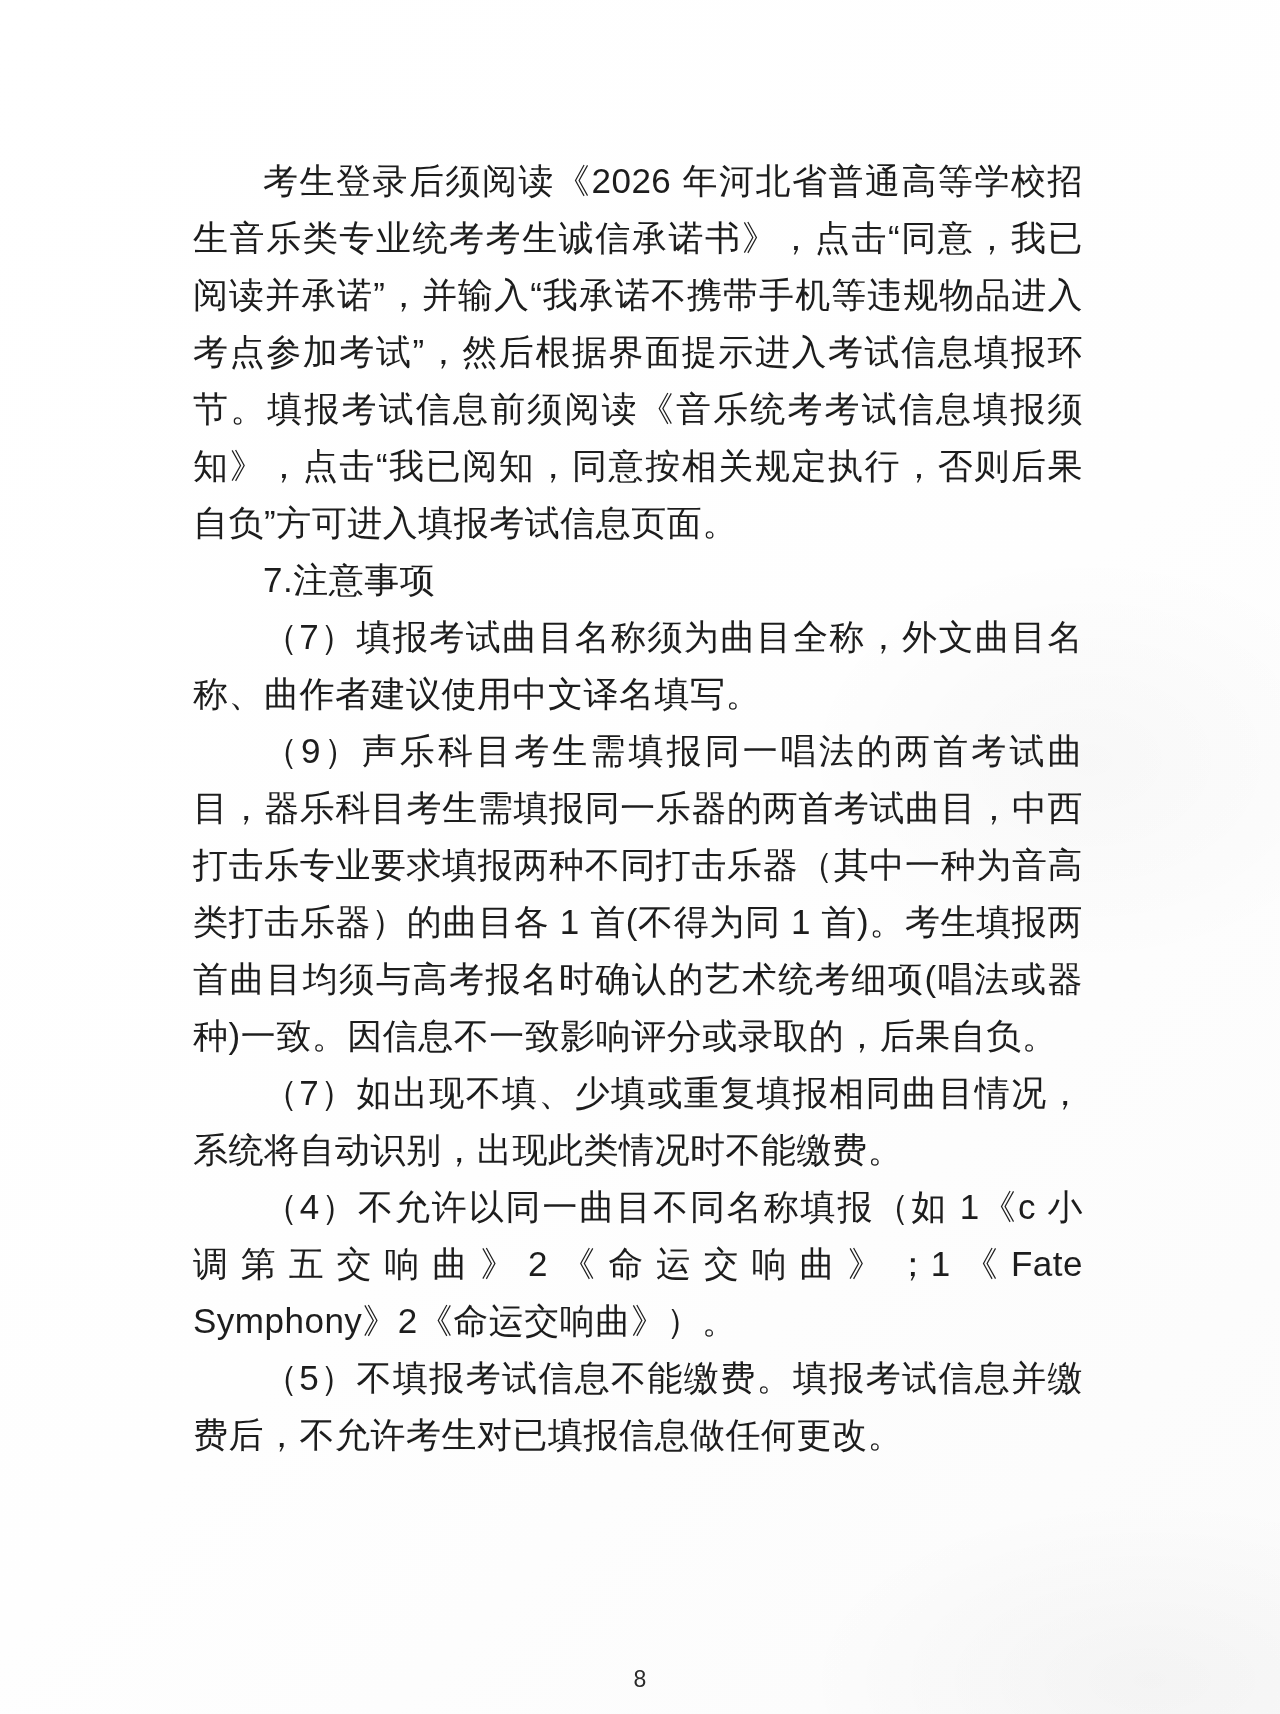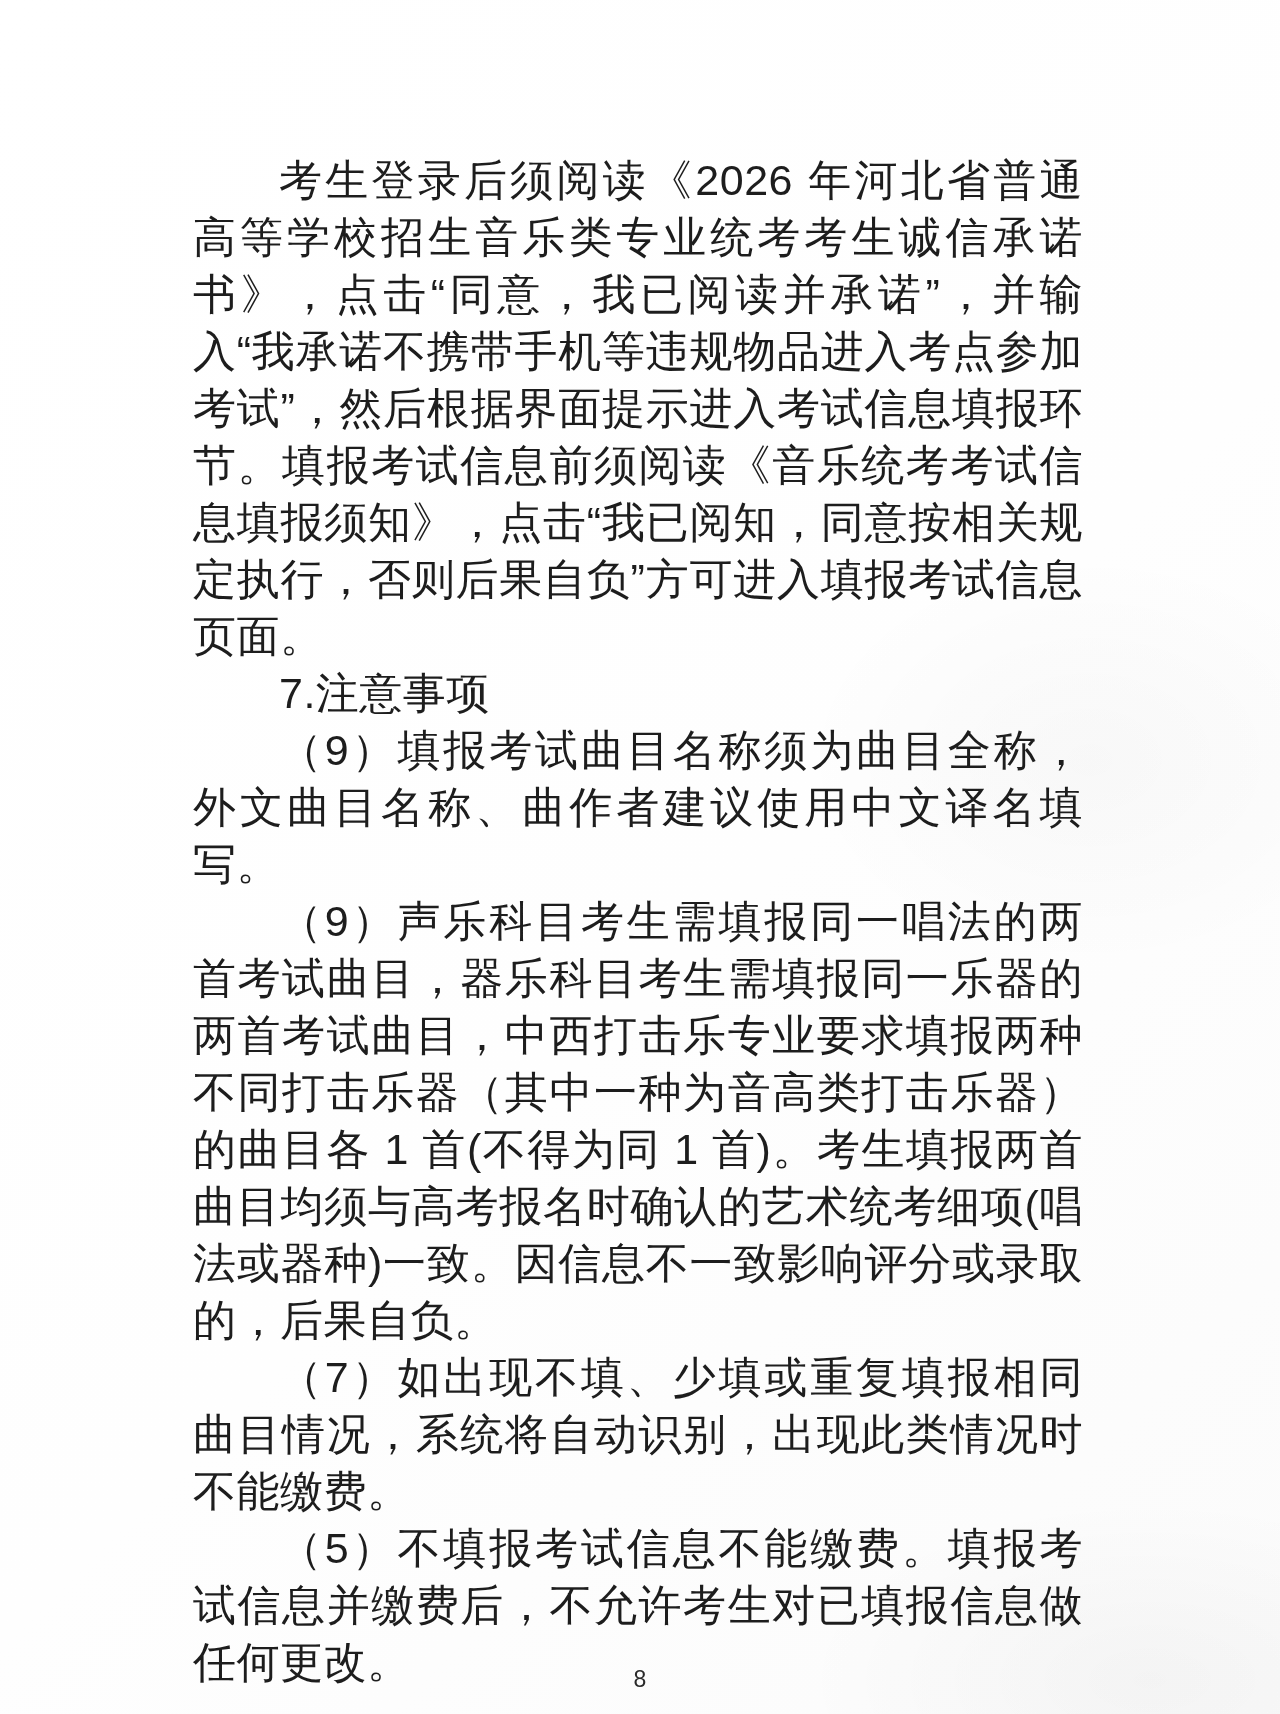--- a/index.html
+++ b/index.html
@@ -23,21 +23,21 @@
   }
   .content {
     position: absolute;
     left: 193px;
     top: 152px;
     width: 890px;
     color: #1d1d1d;
   }
   .para {
     margin: 0;
-    font-size: 43px;
+    font-size: 35px;
     line-height: 57px;
     text-align: justify;
     text-indent: 2em;
     letter-spacing: 0.5px;
     word-break: break-word;
   }
   .page-number {
     position: absolute;
     left: 0;
     top: 1664px;
@@ -48,19 +48,20 @@
     color: #2a2a2a;
   }
 </style>
 </head>
 <body>
 
 <div class="page">
   <div class="content">
     <p class="para">考生登录后须阅读《2026 年河北省普通高等学校招生音乐类专业统考考生诚信承诺书》，点击“同意，我已阅读并承诺”，并输入“我承诺不携带手机等违规物品进入考点参加考试”，然后根据界面提示进入考试信息填报环节。填报考试信息前须阅读《音乐统考考试信息填报须知》，点击“我已阅知，同意按相关规定执行，否则后果自负”方可进入填报考试信息页面。</p>
     <p class="para">7.注意事项</p>
-    <p class="para">（9）填报考试曲目名称须为曲目全称，外文曲目名称、曲作者建议使用中文译名填写。</p>
+    <p class="para">（7）填报考试曲目名称须为曲目全称，外文曲目名称、曲作者建议使用中文译名填写。</p>
     <p class="para">（9）声乐科目考生需填报同一唱法的两首考试曲目，器乐科目考生需填报同一乐器的两首考试曲目，中西打击乐专业要求填报两种不同打击乐器（其中一种为音高类打击乐器）的曲目各 1 首(不得为同 1 首)。考生填报两首曲目均须与高考报名时确认的艺术统考细项(唱法或器种)一致。因信息不一致影响评分或录取的，后果自负。</p>
     <p class="para">（7）如出现不填、少填或重复填报相同曲目情况，系统将自动识别，出现此类情况时不能缴费。</p>
+    <p class="para">（4）不允许以同一曲目不同名称填报（如 1《c 小调第五交响曲》2《命运交响曲》；1《Fate Symphony》2《命运交响曲》）。</p>
     <p class="para">（5）不填报考试信息不能缴费。填报考试信息并缴费后，不允许考生对已填报信息做任何更改。</p>
   </div>
   <div class="page-number">8</div>
 </div>
 
 </body></html>

